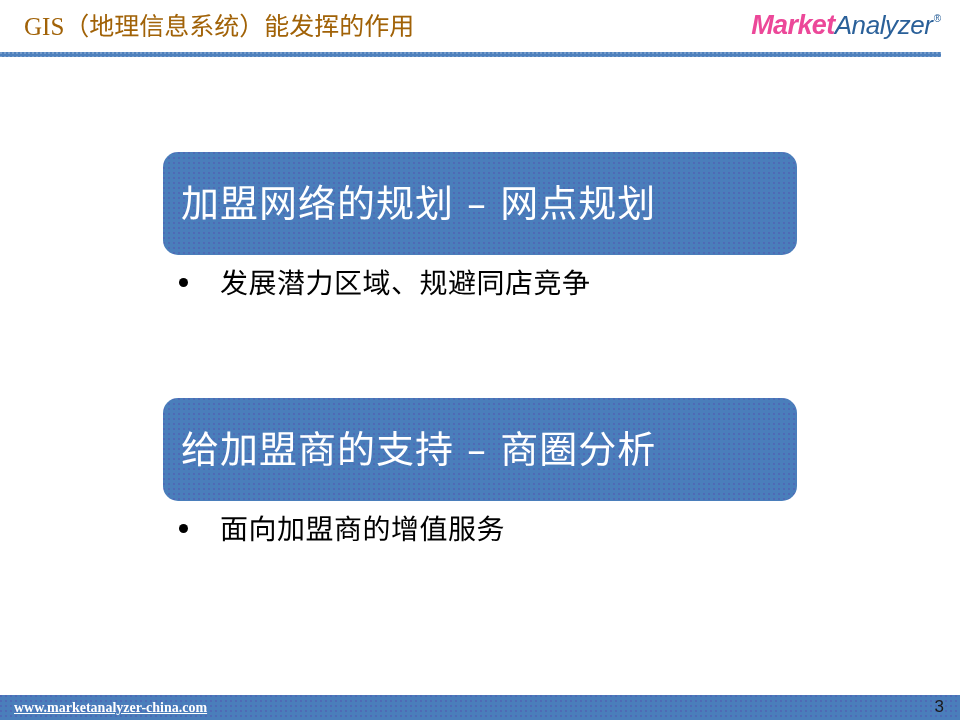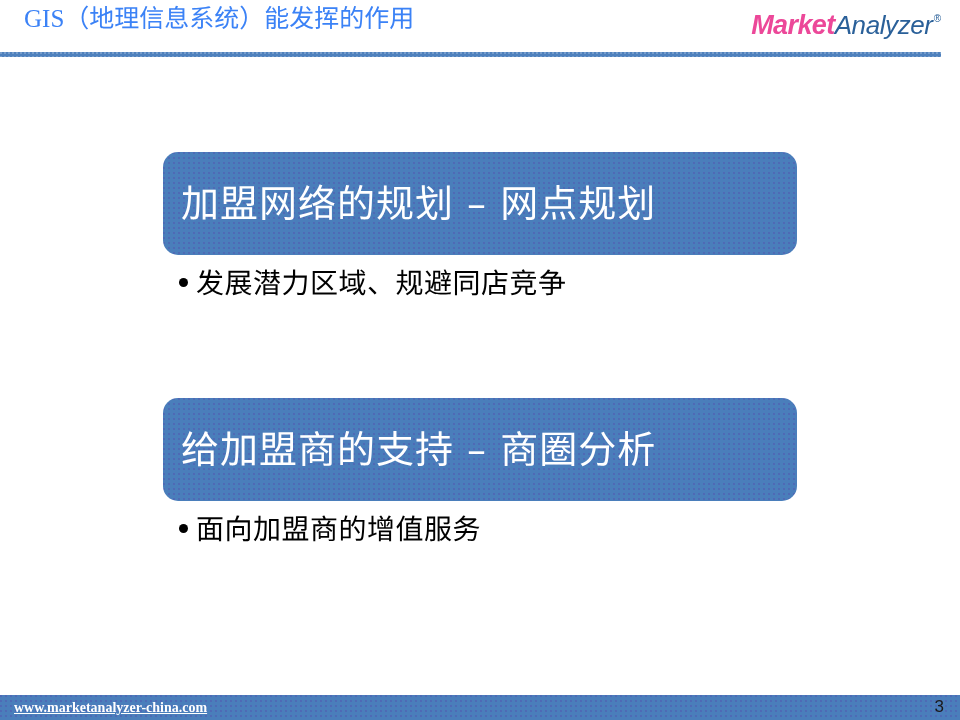--- a/index.html
+++ b/index.html
@@ -26,24 +26,24 @@
     position: absolute;
     left: 0;
     top: 0;
     width: 960px;
     height: 52px;
   }
 
   .slide-title {
     position: absolute;
     left: 24px;
-    top: 0;
+    top: 8px;
     font-size: 25px;
     line-height: 38px;
-    color: #3b82f6;
+    color: #a16207;
     font-family: "Liberation Serif", "DejaVu Serif", serif;
     white-space: nowrap;
     letter-spacing: 0px;
   }
 
   .brand-logo {
     position: absolute;
     right: 20px;
     top: 10px;
     height: 34px;
@@ -148,20 +148,21 @@
     top: -6px;
     margin-right: 8px;
   }
   .bullet-text {
     color: #000000;
     font-size: 28px;
     line-height: 40px;
     letter-spacing: 0.5px;
     font-family: "DejaVu Sans", "Liberation Sans", sans-serif;
     white-space: nowrap;
+    margin-left: 24px;
   }
 
   
   .slide-footer {
     position: absolute;
     left: 0;
     top: 695px;
     width: 960px;
     height: 25px;
     background-color: #4a7ebb;

